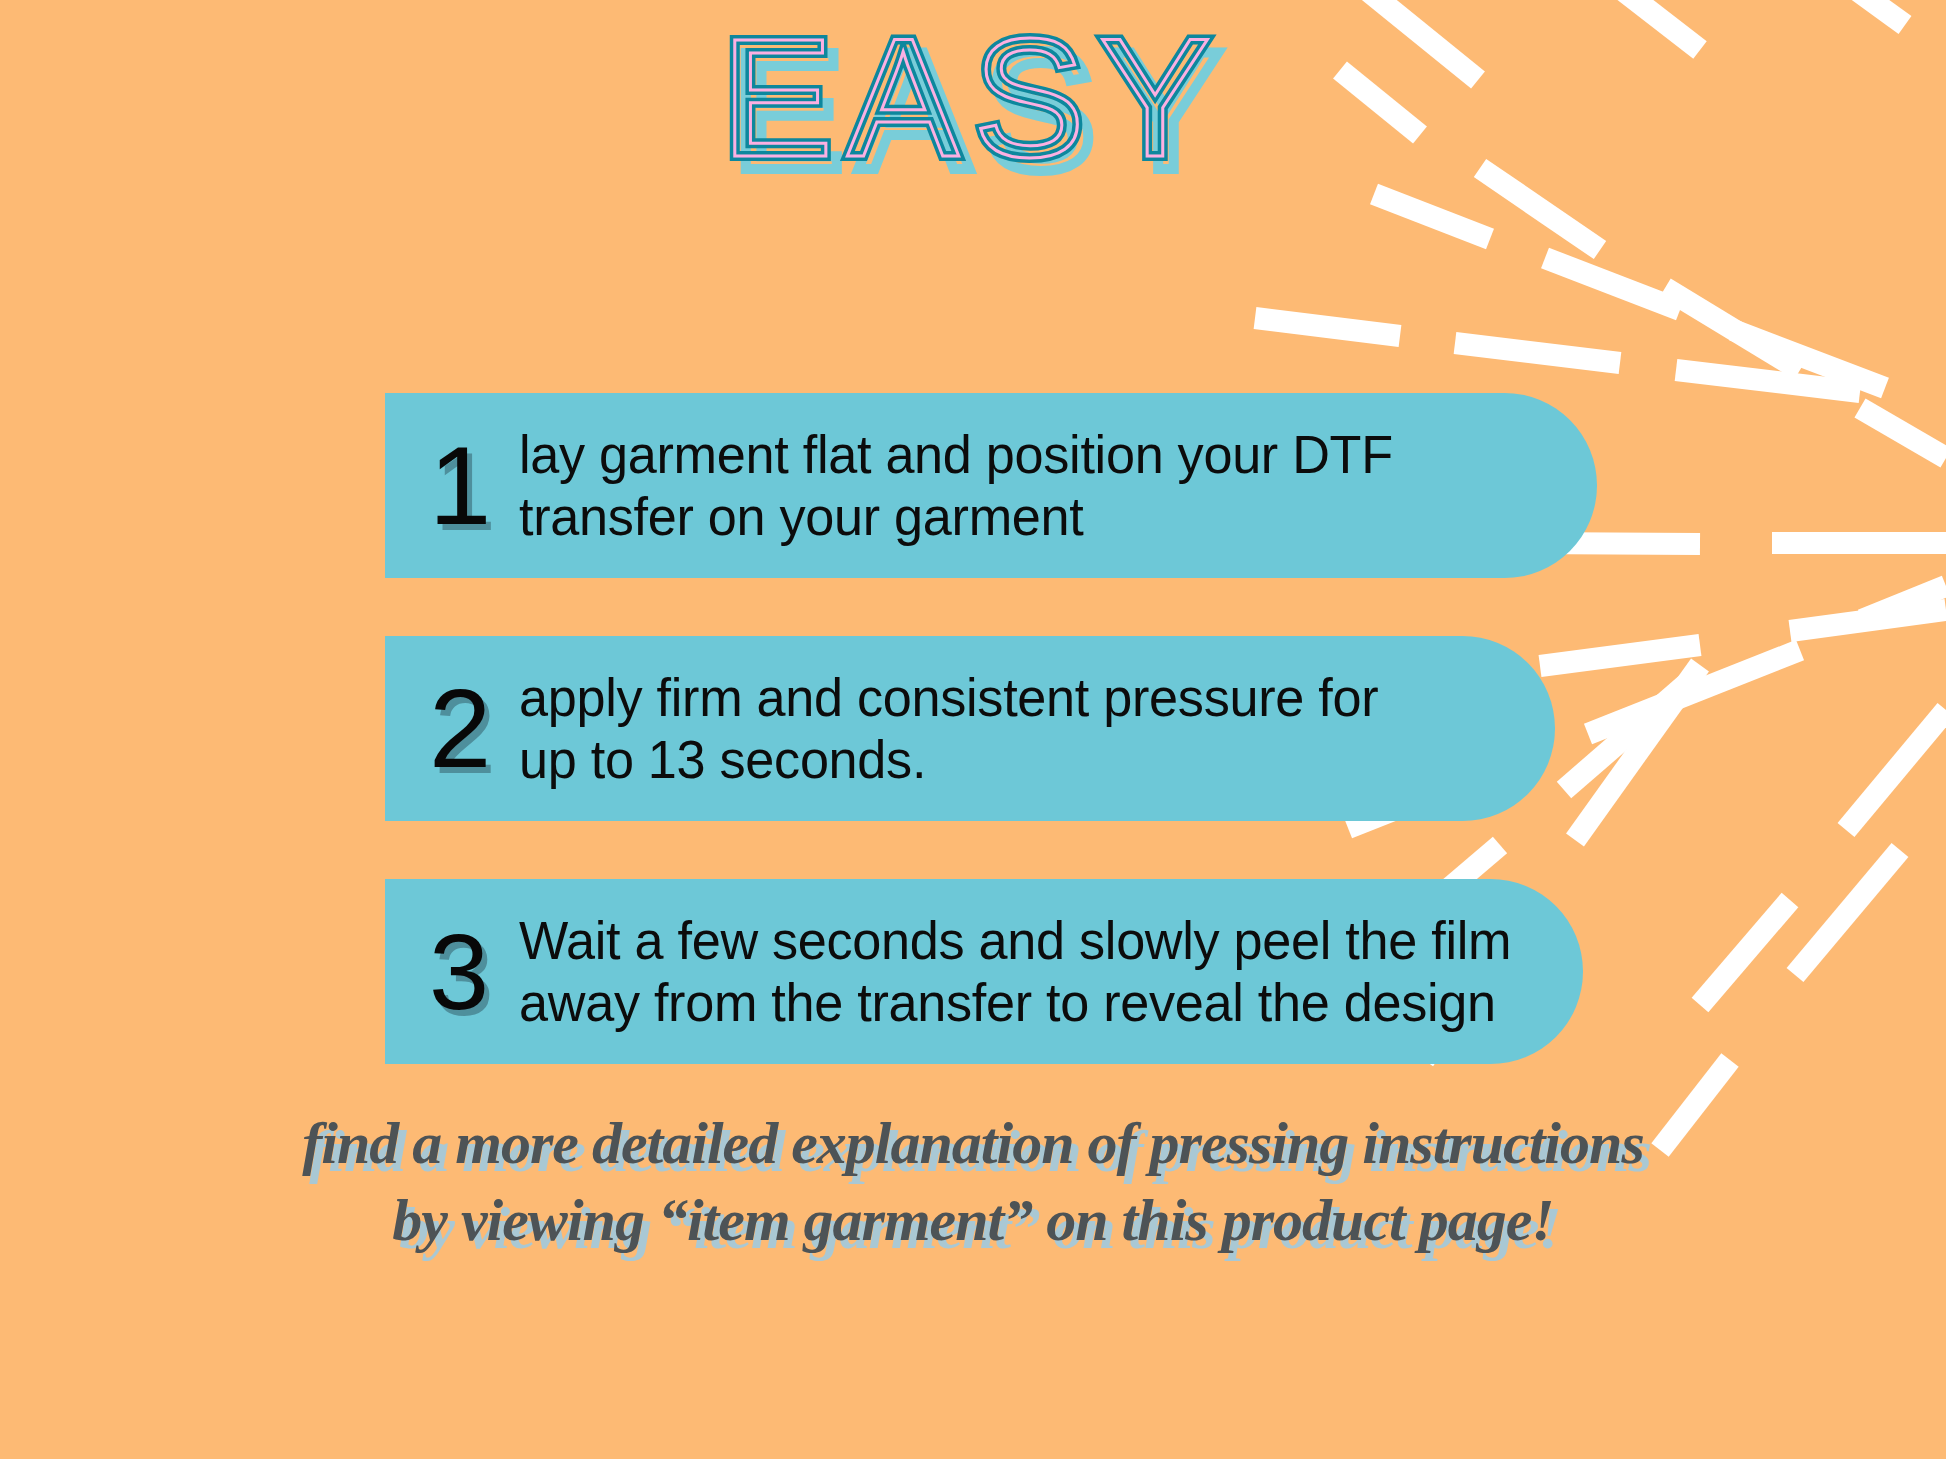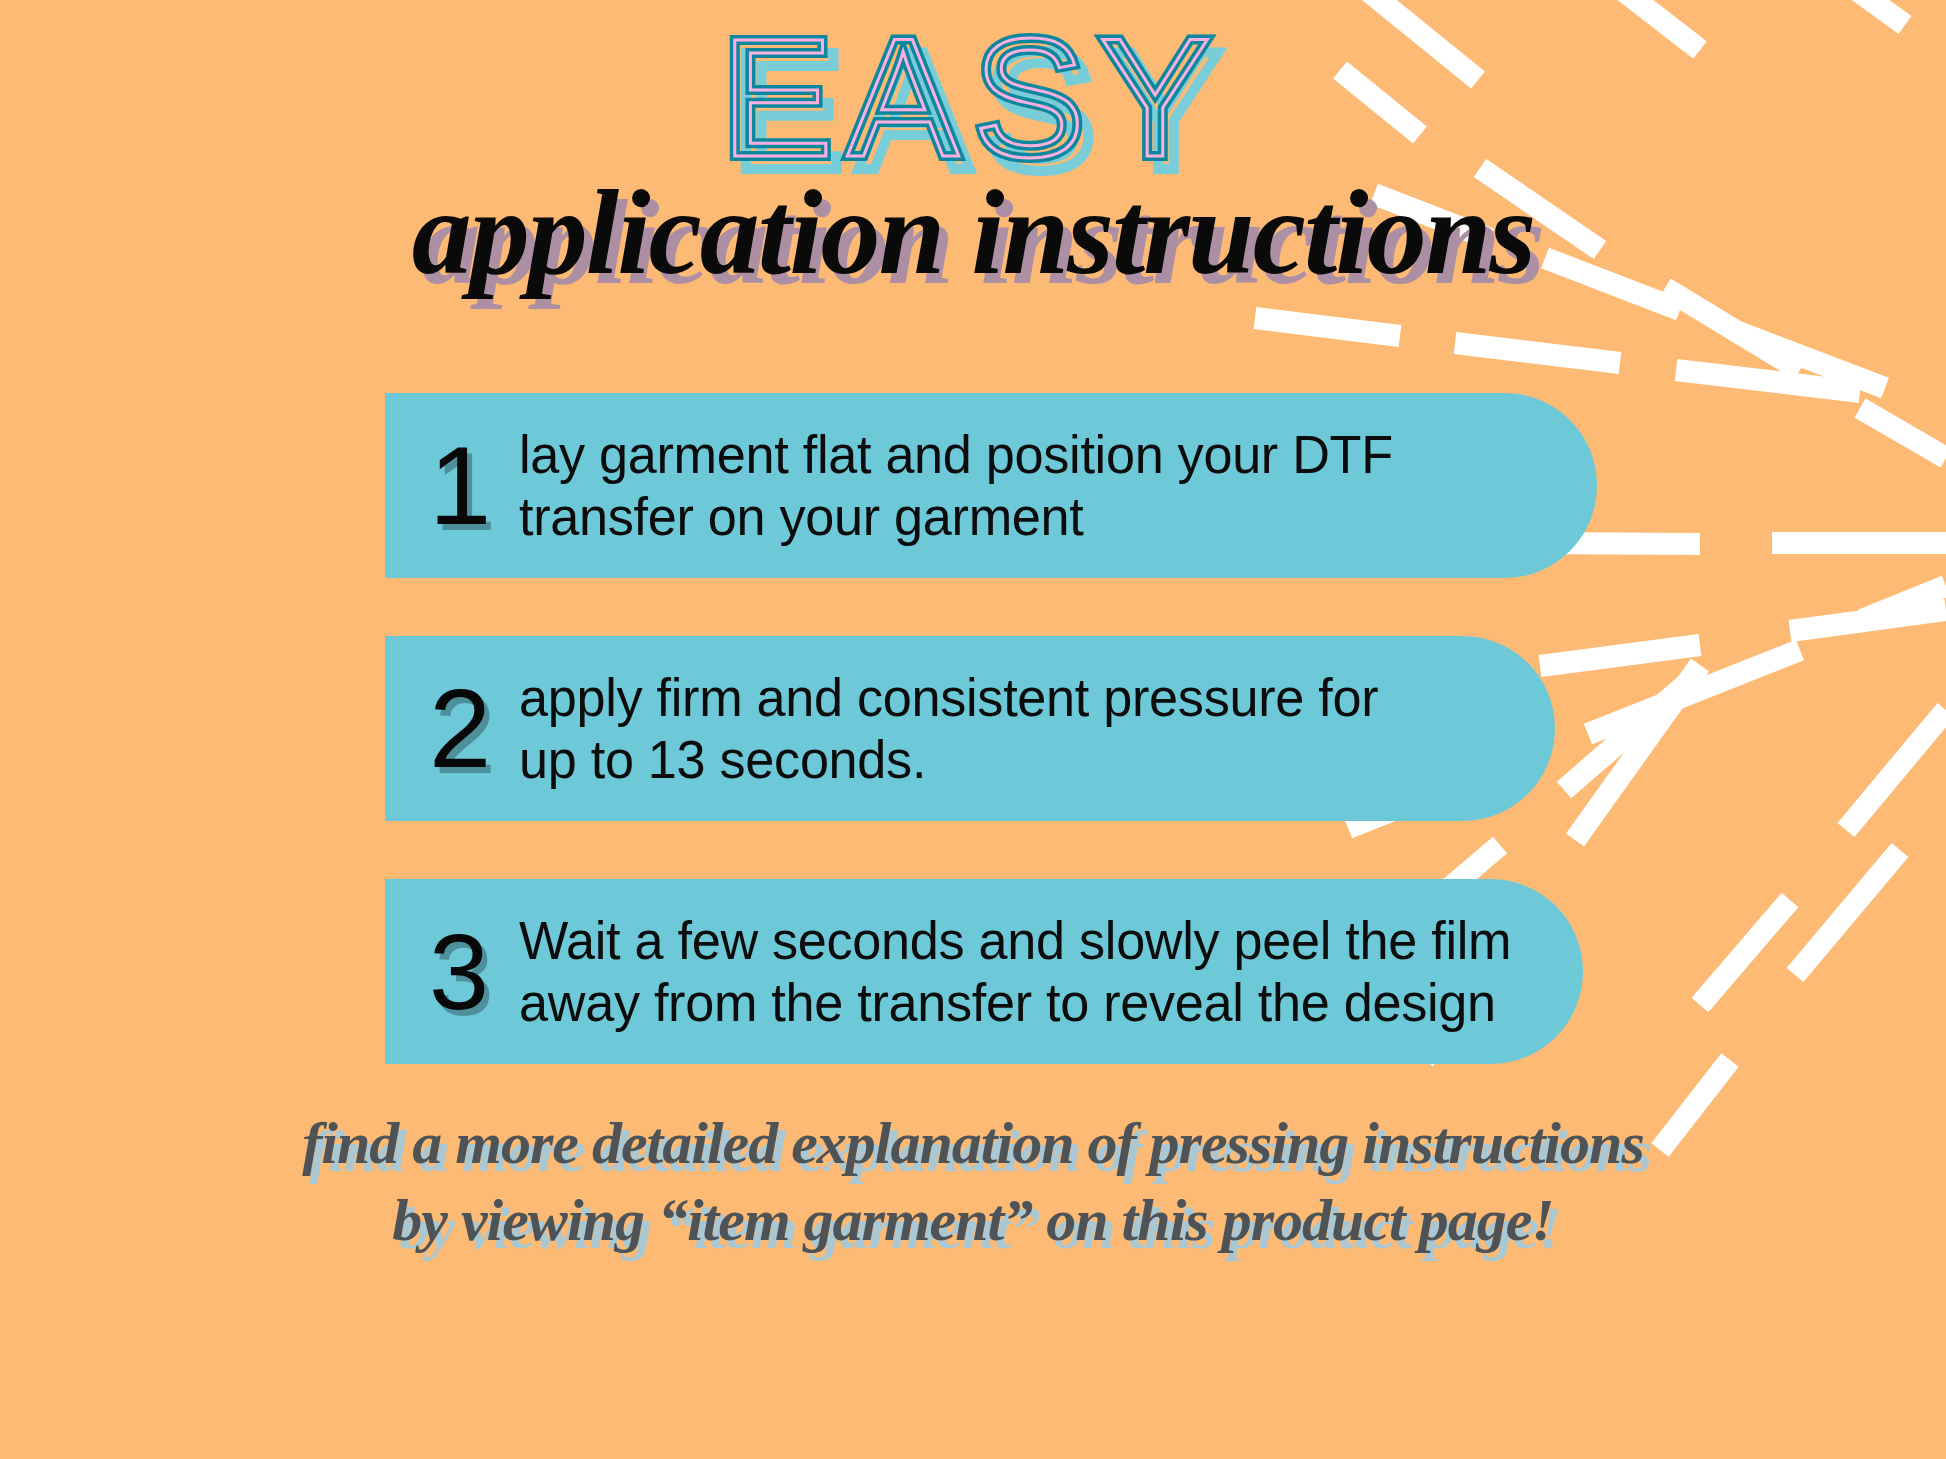--- a/index.html
+++ b/index.html
@@ -155,21 +155,20 @@
       <line x1="1795" y1="975" x2="1900" y2="850"></line>
     </g>
   </svg>
 
   <div class="easy-wrap">
     <div class="easy-layer easy-shadow">EASY</div>
     <div class="easy-layer easy-main">EASY</div>
     <div class="easy-layer easy-inner">EASY</div>
   </div>
 
-  <div class="script-sub">application instructions</div>
 
   <div class="steps">
 
     <div class="step step-1">
       <span class="step-num n1">1</span>
       <span class="step-text">lay garment flat and position your DTF
 transfer on your garment</span>
     </div>
 
     <div class="step step-2">

